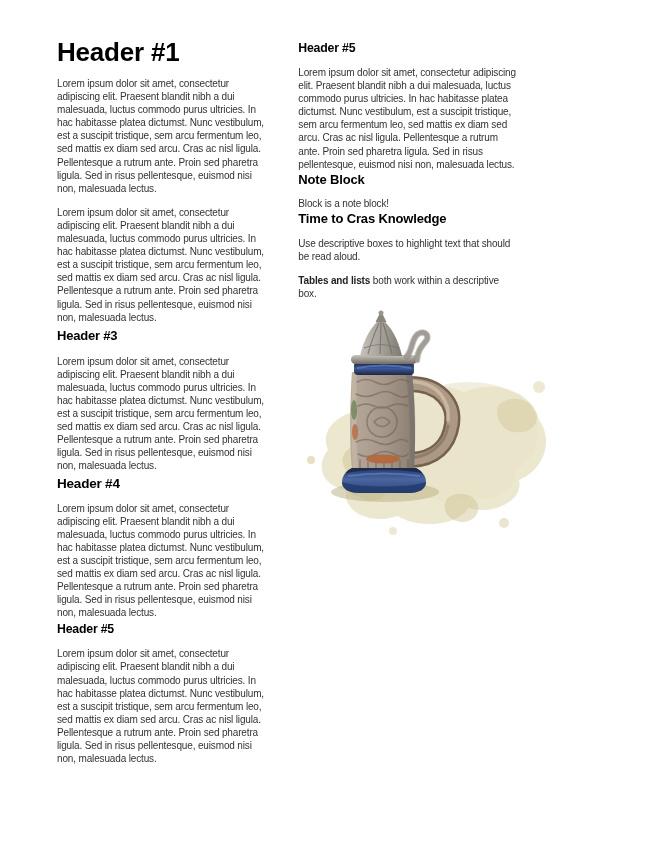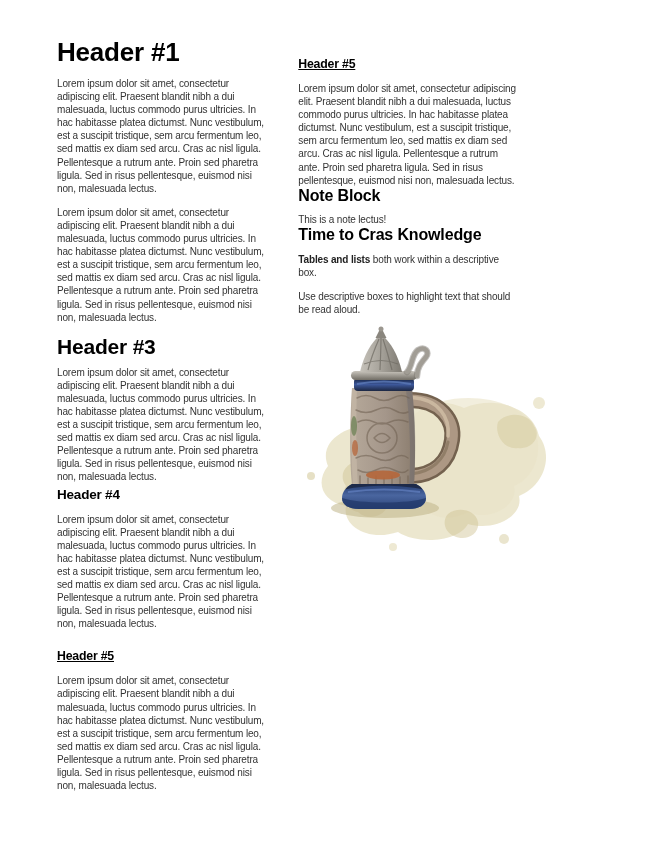--- a/index.html
+++ b/index.html
@@ -22,26 +22,26 @@
   p.body {
     font-size: 10px;
     line-height: 13.1px;
     color: #333333;
     margin: 11px 0 2px 0;
     letter-spacing: -0.15px;
   }
   .hd { color: #000000; font-weight: 700; letter-spacing: -0.2px; }
   h1.hd { font-size: 26px;   line-height: 28px; margin: 0 0 3px 0; }
   h2.hd { font-size: 20px;   line-height: 22px; margin: 4px 0 2px 0; }
-  h3.hd { font-size: 21px; line-height: 17px; margin: 14px 0 2px 0; }
+  h3.hd { font-size: 13px; line-height: 17px; margin: 3px 0 2px 0; }
   h4.hd { font-size: 13.5px; line-height: 15px; margin: 3px 0 9px 0; }
-  h5.hd { font-size: 12.3px; line-height: 14px; margin: 19px 0 1px 0; text-decoration: underline; }
+  h5.hd { font-size: 12.3px; line-height: 14px; margin: 3px 0 1px 0; }
 
   .note-title {
-    font-size: 16px; line-height: 13.5px;
+    font-size: 13px; line-height: 13.5px;
     font-weight: 700; color: #000000;
     margin: 1px 0 0 0; letter-spacing: -0.15px;
   }
   .bold-lead { font-weight: 700; color: #222222; }
 
   .illustration-wrap { margin: 10px 0 0 0; }
 </style>
 </head>
 <body>
 
@@ -78,27 +78,27 @@
 
     <div class="col col-right">
 
       <section>
         <h5 class="hd">Header #5</h5>
         <p class="body">Lorem ipsum dolor sit amet, consectetur adipiscing elit. Praesent blandit nibh a dui malesuada, luctus commodo purus ultricies. In hac habitasse platea dictumst. Nunc vestibulum, est a suscipit tristique, sem arcu fermentum leo, sed mattis ex diam sed arcu. Cras ac nisl ligula. Pellentesque a rutrum ante. Proin sed pharetra ligula. Sed in risus pellentesque, euismod nisi non, malesuada lectus.</p>
       </section>
 
       <div>
         <div class="note-title">Note Block</div>
-        <p class="body">This is a note lectus!</p>
+        <p class="body">Block is a note block!</p>
       </div>
 
       <div>
         <div class="note-title">Time to Cras Knowledge</div>
+        <p class="body">Use descriptive boxes to highlight text that should be read aloud.</p>
         <p class="body"><span class="bold-lead">Tables and lists</span><span> both work within a descriptive box.</span></p>
-        <p class="body">Use descriptive boxes to highlight text that should be read aloud.</p>
       </div>
 
       <div class="illustration-wrap">
         <svg width="250" height="228" viewBox="0 0 250 228" aria-hidden="true">
           <defs>
             <linearGradient id="gradBody" x1="0" y1="0" x2="1" y2="0">
               <stop offset="0" stop-color="#b6a99a"></stop>
               <stop offset="0.55" stop-color="#a4968a"></stop>
               <stop offset="1" stop-color="#8b7d6e"></stop>
             </linearGradient>

